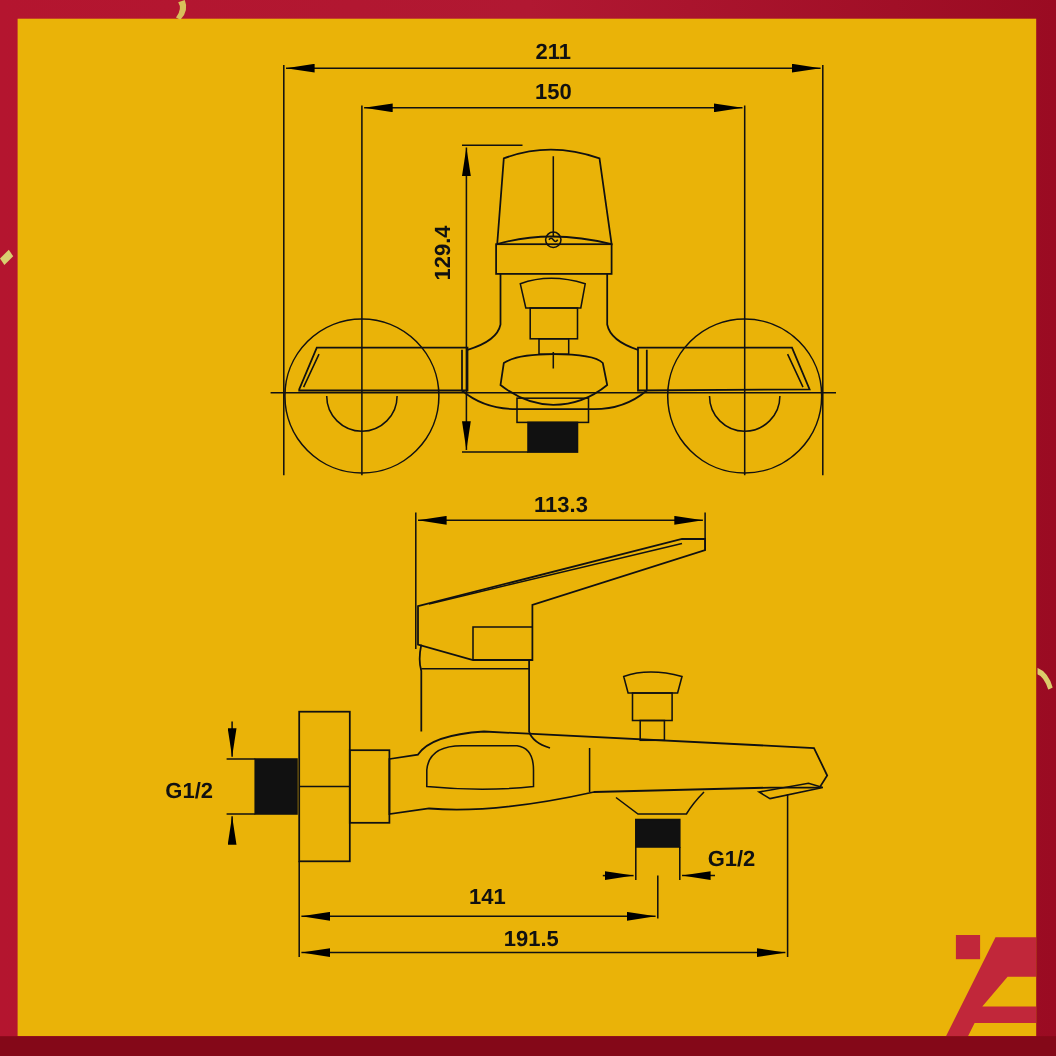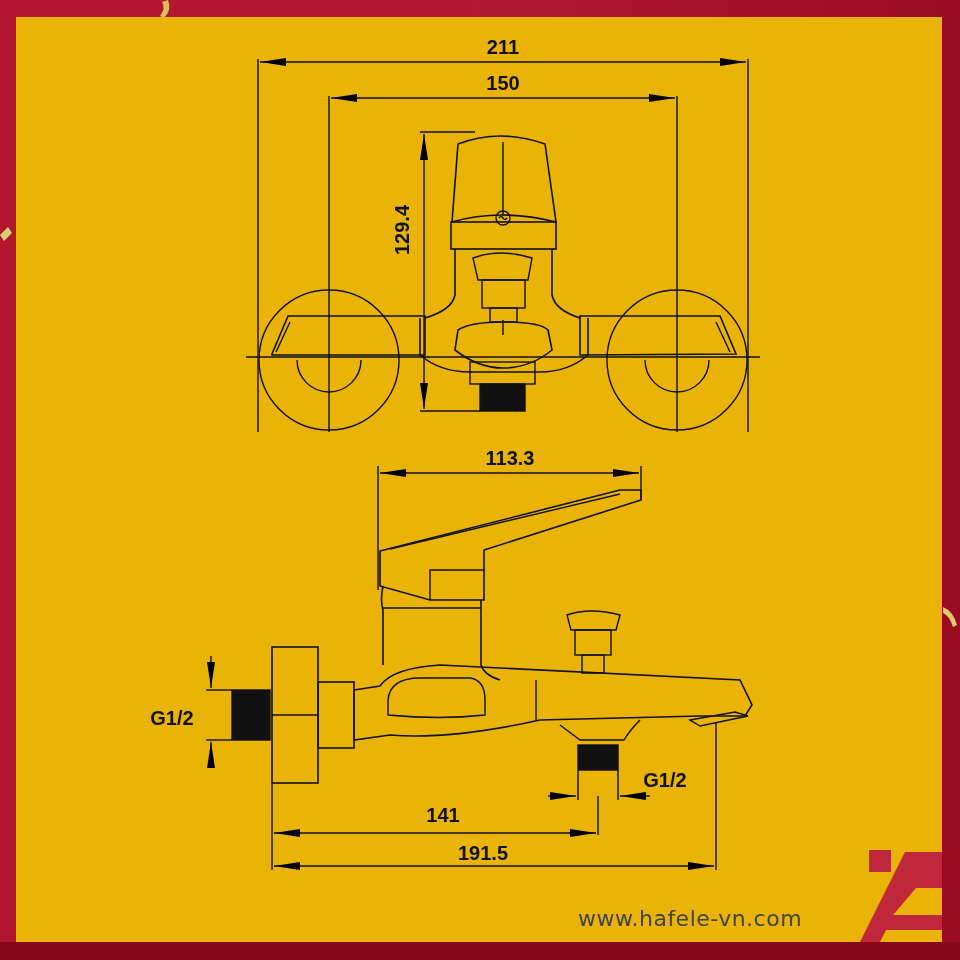--- a/index.html
+++ b/index.html
@@ -126,21 +126,20 @@
     <text x="172" y="725" font-size="20" text-anchor="middle">G1/2</text>
     <text x="665" y="787" font-size="20" text-anchor="middle">G1/2</text>
     <text x="443" y="822" font-size="20" text-anchor="middle">141</text>
     <text x="483" y="860" font-size="20" text-anchor="middle">191.5</text>
 
     <g fill="#c1273a">
       <rect x="869" y="850" width="22" height="22"></rect>
       <path d="M860,942 L905,852 L942,852 L942,888 L916,888 L893,915 L942,915 L942,930 L886,930 L880,942 Z"></path>
     </g>
   </svg>
-  <div class="website" style="left:562px; top:889px;">www.hafele-vn.com</div>
 </div>
 
 <div class="frame-bottom"></div>
 
 <svg class="confetti" style="left:150px; top:0px;" width="30" height="18">
   <path d="M10,16 Q16,8 12,2 L18,0 Q22,10 14,18 Z" fill="#d9c05a"></path>
 </svg>
 <svg class="confetti" style="left:0px; top:225px;" width="14" height="18">
   <path d="M0,10 L8,2 L12,8 L4,16 Z" fill="#d8d070"></path>
 </svg>

